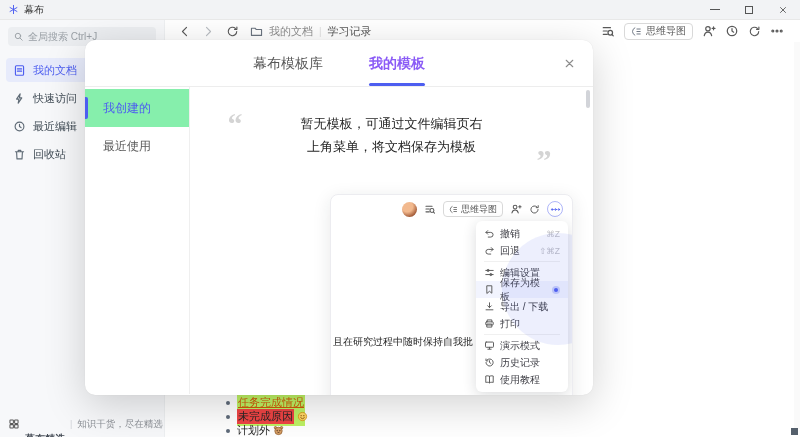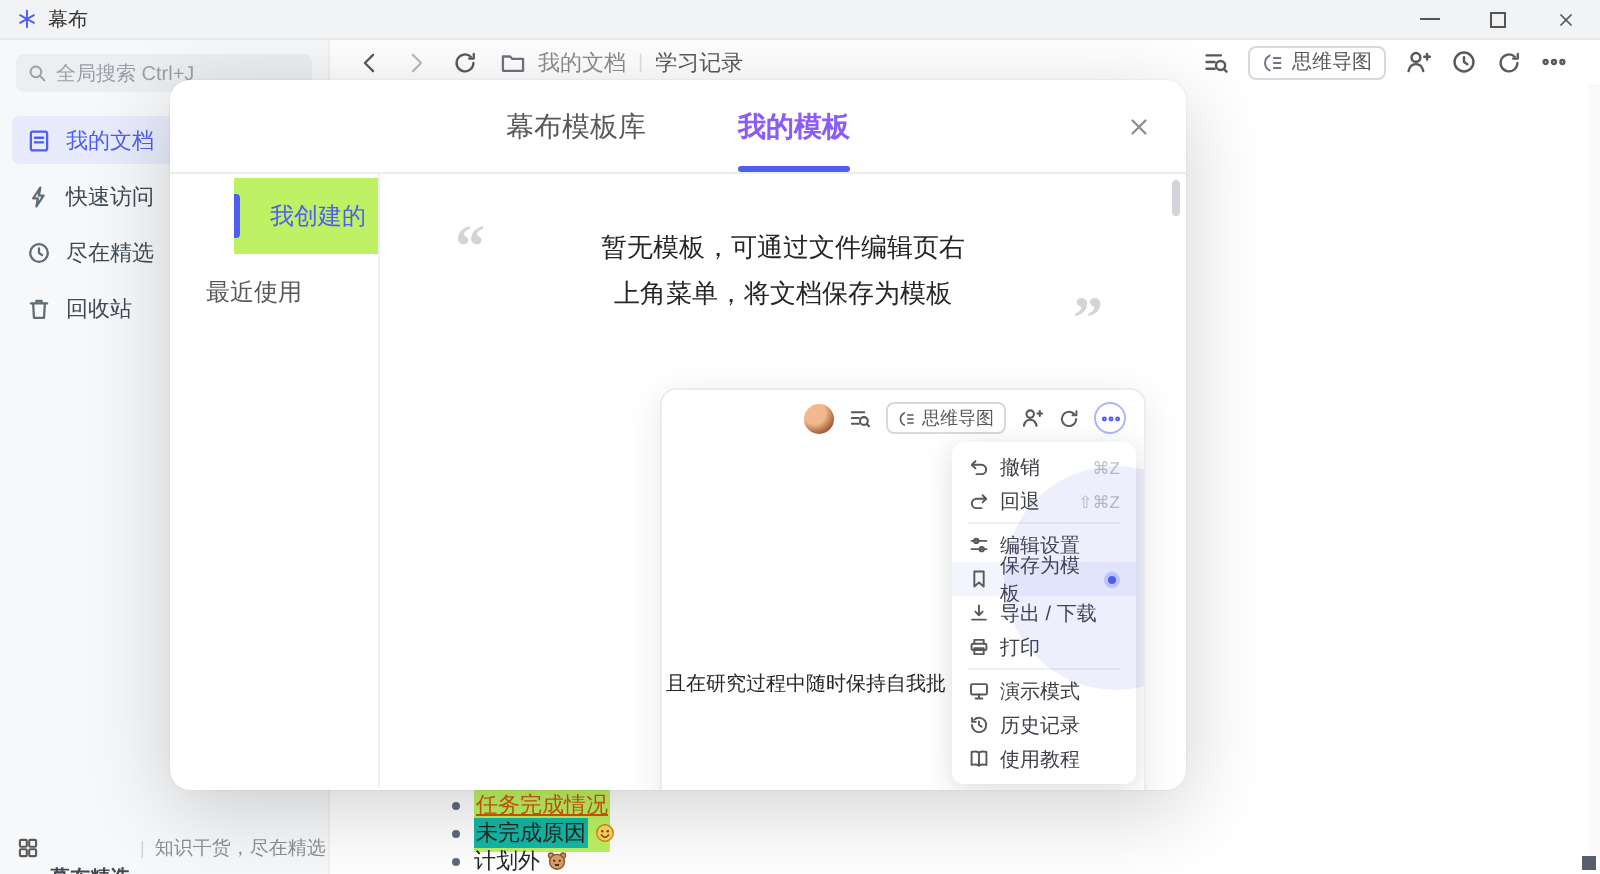--- a/index.html
+++ b/index.html
@@ -49,38 +49,38 @@
   .toolbar-right{margin-left:auto;display:flex;align-items:center;gap:9px;}
   .pill{display:flex;align-items:center;gap:4px;border:1px solid #d9d9d9;border-radius:4px;height:17px;padding:0 6px;font-size:10px;color:#595959;}
   .pill .ic{color:#6b7480;}
 
   
   .doc-area{position:absolute;left:166px;top:42px;right:8px;bottom:0;background:#fff;z-index:0;}
   .doc-list{position:absolute;left:60px;top:354px;}
   .doc-row{display:flex;align-items:center;height:13px;margin-bottom:1px;font-size:11px;color:#262626;}
   .dot{width:4px;height:4px;border-radius:50%;background:#5f6b7a;margin-right:7px;flex:none;}
   .hl-orange{color:#cf5b08;background:#bef264;padding:16px 1px;text-decoration:underline;}
-  .hl-yellow{background:#14b8a6;padding:0 1px;}
+  .hl-yellow{background:#ef4444;padding:0 1px;}
 
   
   .win-scroll{position:absolute;top:42px;right:0;width:6px;bottom:8px;background:#fafafa;z-index:2;}
   .win-thumb{position:absolute;top:44px;right:0;width:5px;height:64px;border-radius:3px;background:#c8cbd0;}
   .grip{position:absolute;right:2px;bottom:2px;width:7px;height:7px;background:#55606c;z-index:2;}
 
   
   .modal{position:absolute;left:85px;top:40px;width:508px;height:355px;background:#fff;border-radius:10px;box-shadow:0 10px 42px rgba(0,0,0,.18),0 0 1px rgba(0,0,0,.12);z-index:10;overflow:hidden;}
   .m-header{position:relative;height:47px;border-bottom:1px solid #ededed;display:flex;align-items:flex-end;justify-content:center;gap:46px;}
   .m-tab{font-size:14px;color:#595959;padding-bottom:13px;position:relative;}
   .m-tab.active{color:#8b5cf6;font-weight:bold;}
   .m-tab.active::after{content:"";position:absolute;left:50%;transform:translateX(-50%);bottom:0;width:56px;height:3px;border-radius:2px;background:#4d5ef0;}
   .m-close{position:absolute;right:14px;top:13px;width:20px;height:20px;display:flex;align-items:center;justify-content:center;color:#8c8c8c;}
   .m-body{display:flex;height:307px;}
   .m-nav{width:105px;border-right:1px solid #efefef;padding-top:2px;}
   .m-nav-item{height:38px;display:flex;align-items:center;padding-left:18px;font-size:12px;color:#595959;position:relative;}
-  .m-nav-item.active{color:#4d5ef0;background:#bef264;margin-left:32px;}
+  .m-nav-item.active{color:#4d5ef0;background:#86efac;}
   .m-nav-item.active::before{content:"";position:absolute;left:0;top:8px;bottom:8px;width:3px;background:#4d5ef0;border-radius:0 2px 2px 0;}
   .m-content{position:relative;flex:1;}
   .quote{position:relative;width:300px;margin:26px auto 0;text-align:center;font-size:13px;color:#262626;line-height:1.75;}
   .qmark{position:absolute;font-family:"Liberation Serif",serif;font-size:30px;font-weight:bold;color:#d4d4d4;line-height:1;}
   .q-open{left:-14px;top:-4px;}
   .q-close{right:-10px;bottom:-16px;}
   .m-scroll{position:absolute;top:3px;right:3px;width:4px;height:18px;border-radius:2px;background:#d2d4d9;}
 
   
   .preview{position:absolute;left:140px;top:107px;width:243px;height:215px;background:#fff;border:1px solid #ececf0;border-radius:8px 8px 0 0;box-shadow:0 4px 18px rgba(31,35,41,.10);overflow:hidden;}
@@ -268,21 +268,21 @@
       <div class="nav-item">
         <svg class="ic" width="13" height="13">
             <use href="#sym-bolt"></use>
           </svg>
         <span>快速访问</span>
       </div>
       <div class="nav-item">
         <svg class="ic" width="13" height="13">
             <use href="#sym-clock"></use>
           </svg>
-        <span>尽在精选</span>
+        <span>最近编辑</span>
       </div>
       <div class="nav-item">
         <svg class="ic" width="13" height="13">
             <use href="#sym-trash"></use>
           </svg>
         <span>回收站</span>
       </div>
     </nav>
     <div class="sb-footer">
       <svg class="ic" width="12" height="12">

